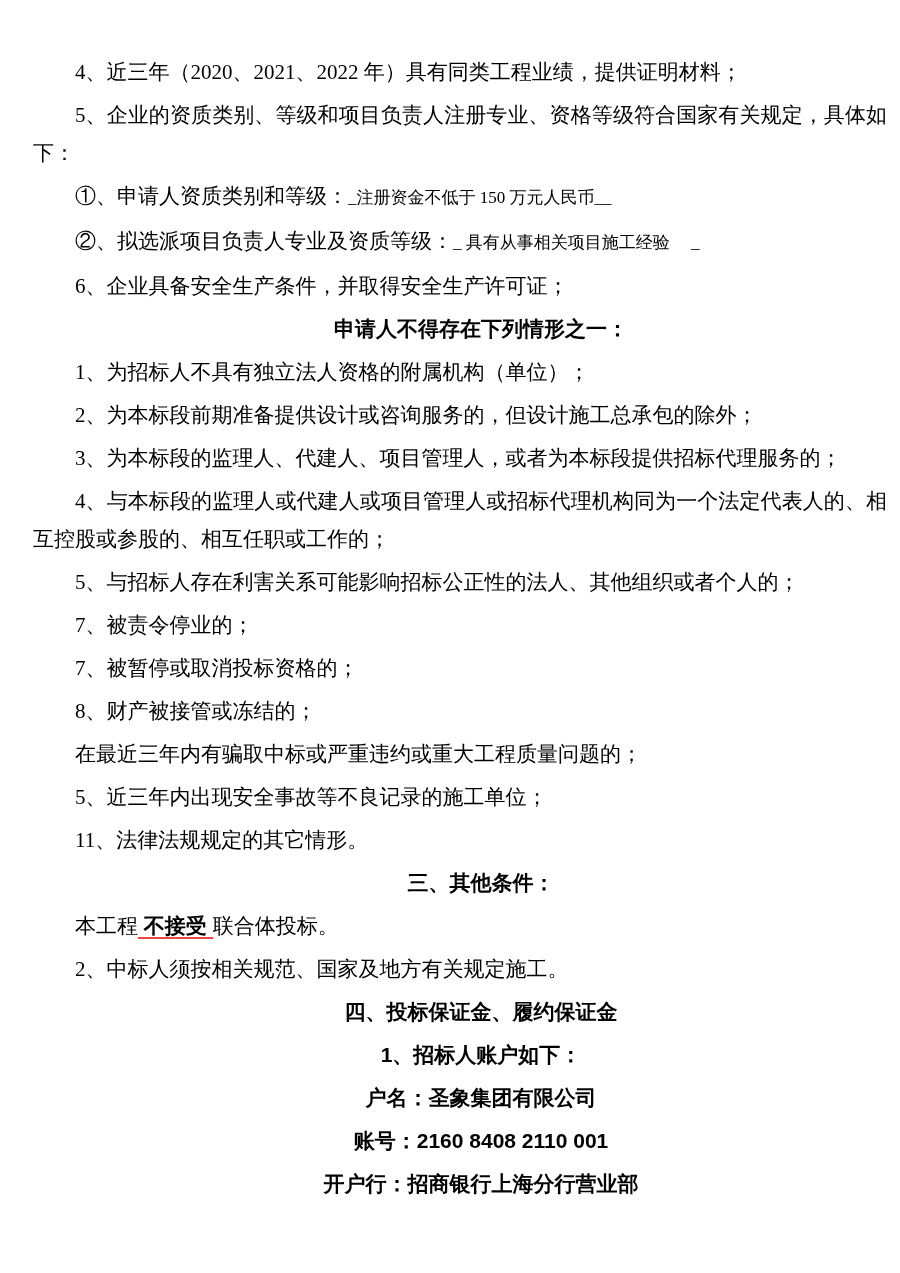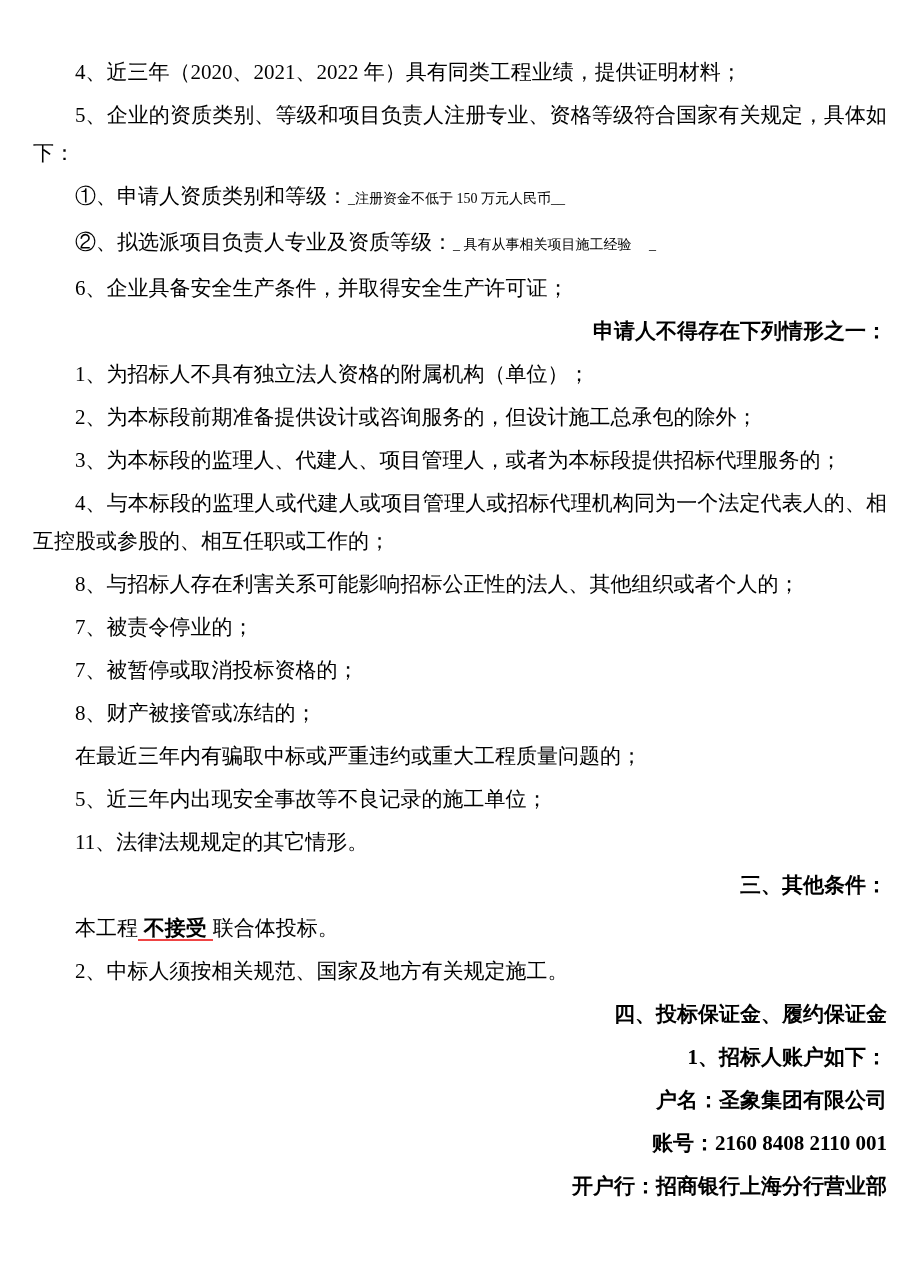--- a/index.html
+++ b/index.html
@@ -24,26 +24,26 @@
   .para {
     margin: 0 0 5px 0;
     line-height: 38px;
     text-align: justify;
     text-indent: 42px;
     word-break: break-all;
   }
   
   .para.bold {
     font-weight: bold;
-    font-family: Liberation Serif, serif;
-    text-align: right;
+    font-family: Liberation Sans, sans-serif;
+    text-align: center;
   }
   .run { }
   .run.small {
-    font-size: 14px;
+    font-size: 17px;
   }
   .run.b {
     font-weight: bold;
     font-family: "Liberation Sans", "DejaVu Sans", sans-serif;
   }
   .run.u {
     border-bottom: 2px solid #ef4444;
     padding-bottom: 0px;
   }
 </style>
@@ -55,21 +55,21 @@
       <p class="para"><span class="run">4、近三年（2020、2021、2022 年）具有同类工程业绩，提供证明材料；</span></p>
       <p class="para"><span class="run">5、企业的资质类别、等级和项目负责人注册专业、资格等级符合国家有关规定，具体如下：</span></p>
       <p class="para"><span class="run">①、申请人资质类别和等级：</span><span class="run small">_注册资金不低于 150 万元人民币__</span></p>
       <p class="para"><span class="run">②、拟选派项目负责人专业及资质等级：</span><span class="run small">_ 具有从事相关项目施工经验　 _</span></p>
       <p class="para"><span class="run">6、企业具备安全生产条件，并取得安全生产许可证；</span></p>
       <p class="para bold"><span class="run">申请人不得存在下列情形之一：</span></p>
       <p class="para"><span class="run">1、为招标人不具有独立法人资格的附属机构（单位）；</span></p>
       <p class="para"><span class="run">2、为本标段前期准备提供设计或咨询服务的，但设计施工总承包的除外；</span></p>
       <p class="para"><span class="run">3、为本标段的监理人、代建人、项目管理人，或者为本标段提供招标代理服务的；</span></p>
       <p class="para"><span class="run">4、与本标段的监理人或代建人或项目管理人或招标代理机构同为一个法定代表人的、相互控股或参股的、相互任职或工作的；</span></p>
-      <p class="para"><span class="run">8、与招标人存在利害关系可能影响招标公正性的法人、其他组织或者个人的；</span></p>
+      <p class="para"><span class="run">5、与招标人存在利害关系可能影响招标公正性的法人、其他组织或者个人的；</span></p>
       <p class="para"><span class="run">7、被责令停业的；</span></p>
       <p class="para"><span class="run">7、被暂停或取消投标资格的；</span></p>
       <p class="para"><span class="run">8、财产被接管或冻结的；</span></p>
       <p class="para"><span class="run">在最近三年内有骗取中标或严重违约或重大工程质量问题的；</span></p>
       <p class="para"><span class="run">5、近三年内出现安全事故等不良记录的施工单位；</span></p>
       <p class="para"><span class="run">11、法律法规规定的其它情形。</span></p>
       <p class="para bold"><span class="run">三、其他条件：</span></p>
       <p class="para"><span class="run">本工程</span><span class="run b u">&nbsp;不接受&nbsp;</span><span class="run">联合体投标。</span></p>
       <p class="para"><span class="run">2、中标人须按相关规范、国家及地方有关规定施工。</span></p>
       <p class="para bold"><span class="run">四、投标保证金、履约保证金</span></p>

